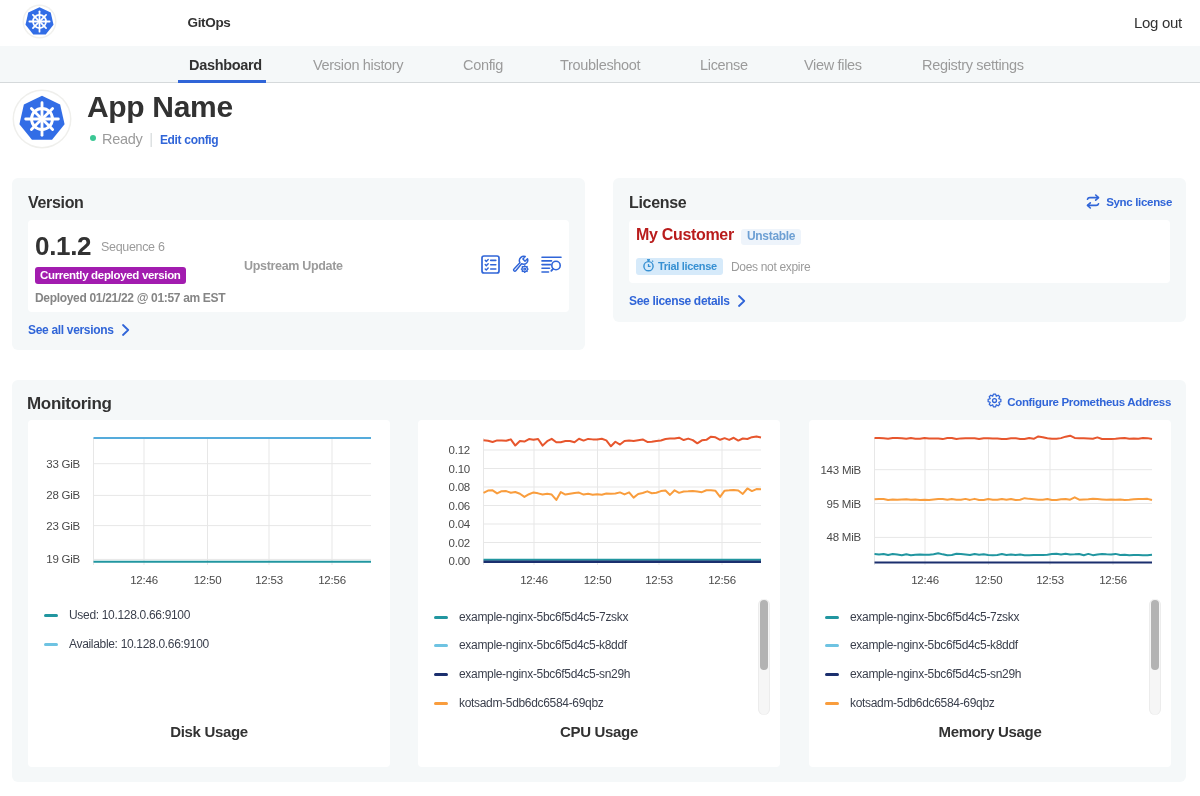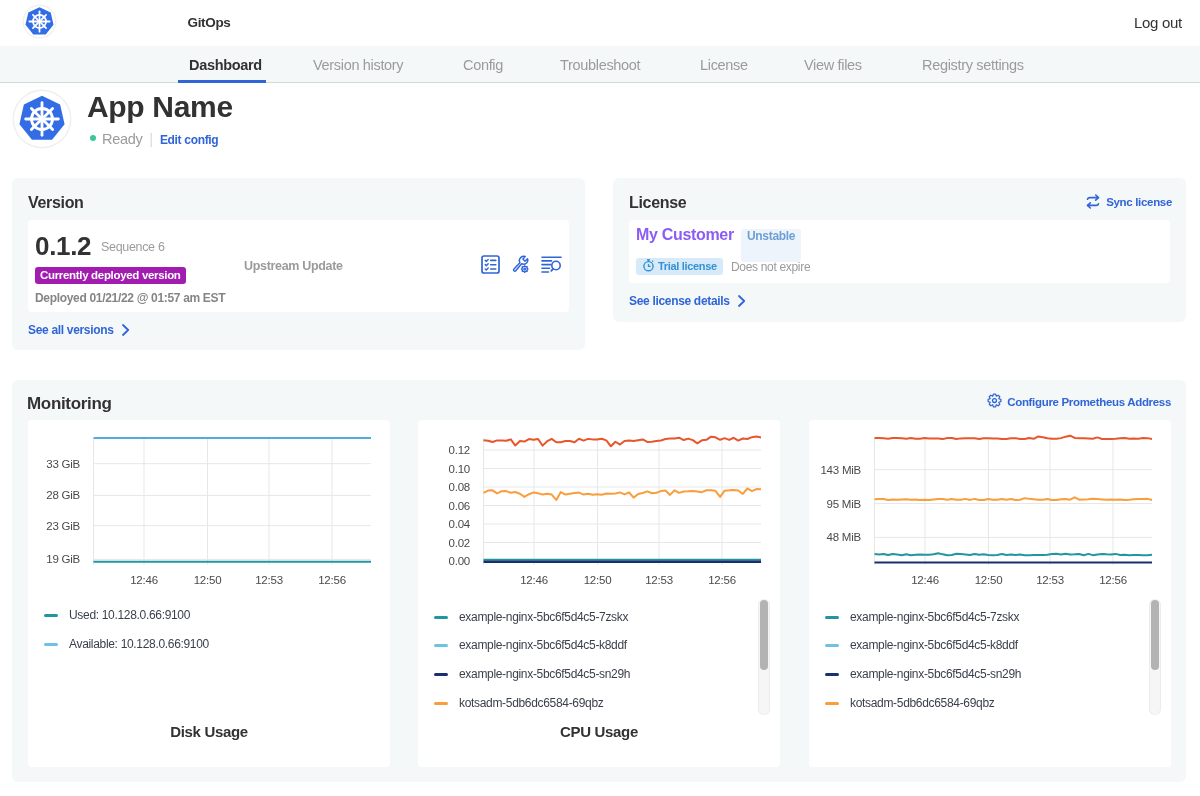--- a/index.html
+++ b/index.html
@@ -45,22 +45,22 @@
 
 #vnum { position:absolute; left:7px; top:10.5px; font-size:26px; font-weight:bold; color:#323232; }
 #vseq { position:absolute; left:73px; top:20px; font-size:12.5px; color:#9b9b9b; }
 #vtag { position:absolute; left:7px; top:47px; height:17px; line-height:17px; padding:0 5px; background:#a21caf; border-radius:3px; color:#fff; font-size:11.5px; font-weight:bold; }
 #vdep { position:absolute; left:7px; top:71px; font-size:12px; font-weight:600; color:#858585; }
 #vup { position:absolute; left:216px; top:39px; font-size:12.5px; font-weight:bold; color:#9b9b9b; }
 .vicons { position:absolute; right:7px; top:35px; }
 .vicons svg { margin-left:11px; }
 
 
-#lname { position:absolute; left:7px; top:5.5px; font-size:16px; font-weight:bold; color:#8b5cf6; }
-#ltag { position:absolute; left:112px; top:9px; height:33px; line-height:15px; padding:0 6px; background:#eef4fb; border-radius:3px; color:#6d9fd3; font-size:12px; font-weight:600; }
+#lname { position:absolute; left:7px; top:5.5px; font-size:16px; font-weight:bold; color:#b91c1c; }
+#ltag { position:absolute; left:112px; top:9px; height:16px; line-height:15px; padding:0 6px; background:#eef4fb; border-radius:3px; color:#6d9fd3; font-size:12px; font-weight:600; }
 #ltrial { position:absolute; left:7px; top:38px; height:17px; line-height:17px; padding:0 6px; background:#d6eafa; border-radius:3px; color:#3790d2; font-size:11px; font-weight:bold; }
 #ltrial svg { vertical-align:-2px; margin-right:3px; }
 #lexp { position:absolute; left:102px; top:40px; font-size:12px; color:#9b9b9b; }
 
 
 #mcard { left:12px; top:380px; width:1174px; height:402px; }
 #mhead { position:absolute; left:15px; top:13.5px; font-size:17px; font-weight:bold; color:#323232; }
 #mconf { position:absolute; right:15px; top:13px; font-size:11.5px; font-weight:600; color:#3065d8; }
 #mconf svg { vertical-align:-2px; margin-right:5px; }
 .chartcard { position:absolute; top:40px; width:362px; height:347px; background:#fff; border-radius:4px; }
@@ -287,16 +287,17 @@
           <text class="axis" x="241" y="164" text-anchor="middle">12:53</text>
           <text class="axis" x="304" y="164" text-anchor="middle">12:56</text>
         </svg>
     <div class="legrow" style="top:190px;"><span class="dash" style="background:#2196a0;"></span>example-nginx-5bc6f5d4c5-7zskx</div>
     <div class="legrow" style="top:218px;"><span class="dash" style="background:#6ec3e2;"></span>example-nginx-5bc6f5d4c5-k8ddf</div>
     <div class="legrow" style="top:247px;"><span class="dash" style="background:#1b2f6e;"></span>example-nginx-5bc6f5d4c5-sn29h</div>
     <div class="legrow" style="top:276px;"><span class="dash" style="background:#f99d3d;"></span>kotsadm-5db6dc6584-69qbz</div>
     <div class="scrolltrack">
           <div class="scrollthumb"></div>
         </div>
+    <div class="ctitle">Memory Usage</div>
   </div>
 </div>
 
 </div>
 
 </body></html>

